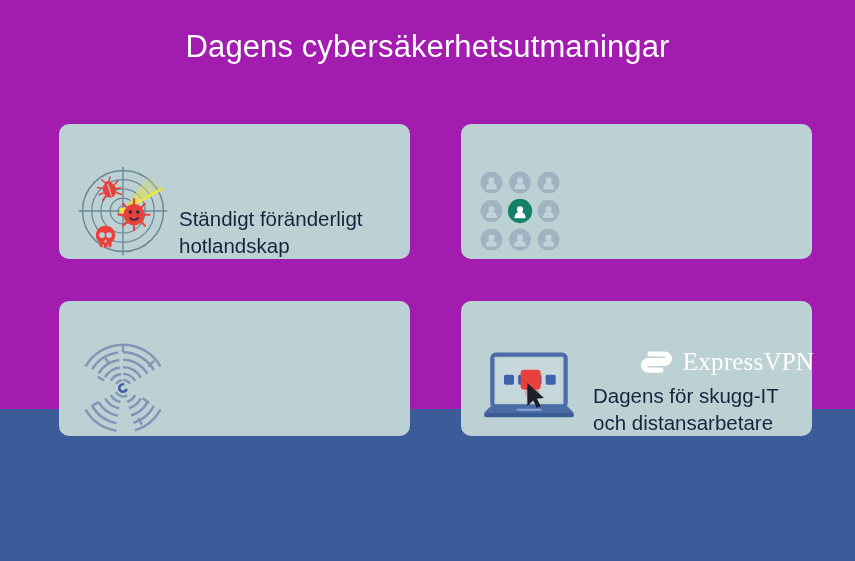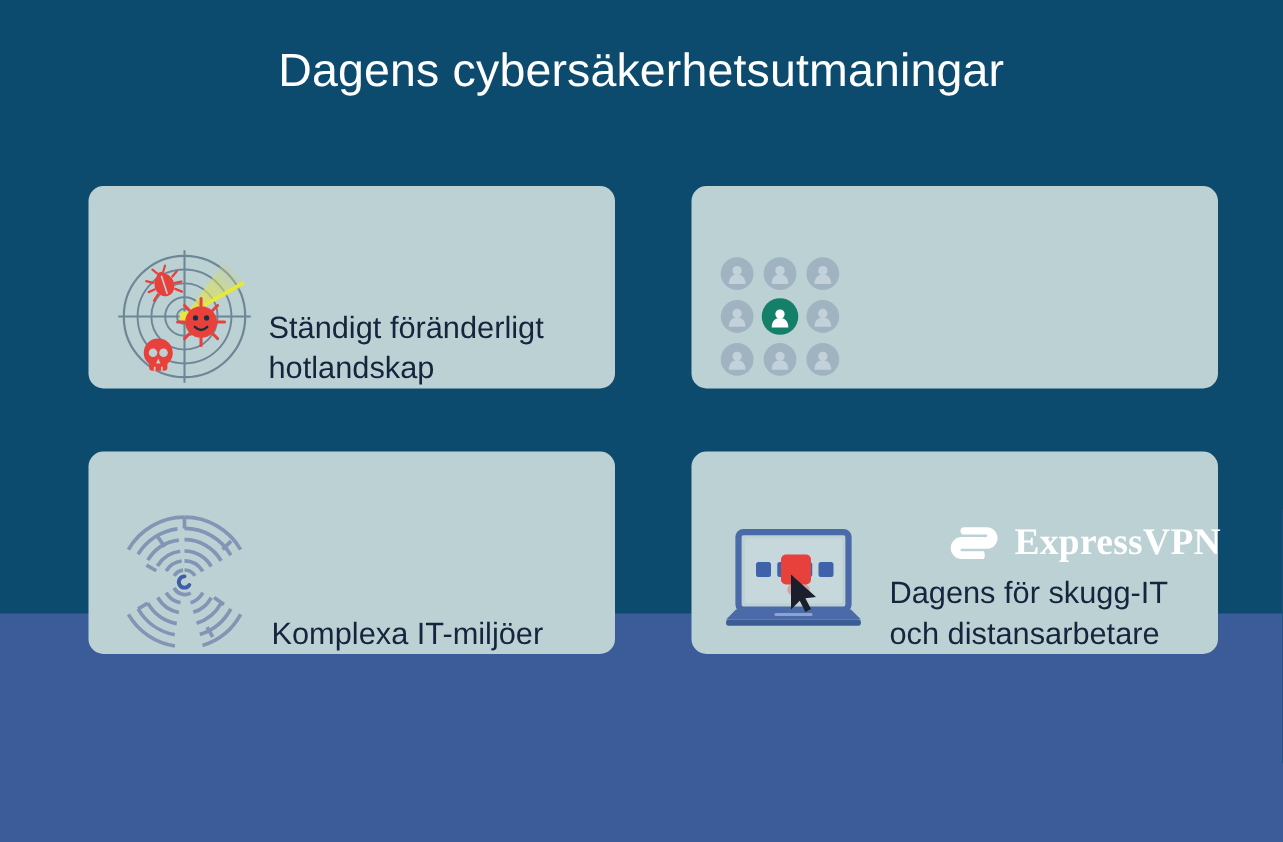--- a/index.html
+++ b/index.html
@@ -10,21 +10,21 @@
     width: 855px;
     height: 561px;
     background: #3b5c98;
     font-family: "Liberation Sans", sans-serif;
     overflow: hidden;
   }
   .poster {
     position: relative;
     width: 855px;
     height: 409px;
-    background: #0c4a6e;
+    background: #a21caf;
     box-sizing: border-box;
   }
   .poster-title {
     position: absolute;
     left: 0;
     top: 28px;
     width: 855px;
     text-align: center;
     color: #ffffff;
     font-size: 31px;
@@ -91,21 +91,21 @@
   }
   .brand-mark {
     width: 35px;
     height: 35px;
     display: block;
   }
   .brand-name {
     color: #ffffff;
     font-family: "Liberation Serif", serif;
     font-size: 25px;
-    font-weight: 700;
+    font-weight: 400;
     letter-spacing: 0.2px;
     line-height: 1;
   }
 </style>
 </head>
 <body>
 
 <div class="poster">
 
   <div class="poster-title">Dagens cybersäkerhetsutmaningar</div>
@@ -268,21 +268,20 @@
             <line x1="77" y1="27" x2="83" y2="21"></line>
             <line x1="24" y1="65" x2="17" y2="69"></line>
             <line x1="66" y1="82" x2="70" y2="89"></line>
             <line x1="36" y1="25" x2="31" y2="18"></line>
             <line x1="71" y1="61" x2="78" y2="66"></line>
             <line x1="30" y1="42" x2="23" y2="38"></line>
           </g>
           <path d="M50 50 m0 -4 a4 4 0 1 0 3.4 6.1" fill="none" stroke="#3f5ea8" stroke-width="2.8" stroke-linecap="round"></path>
         </svg>
       </div>
-      <div class="card-text">Komplexa IT-miljöer</div>
     </div>
 
     <div class="card card-4">
       <div class="card-icon">
         <svg width="100" height="80" viewBox="0 0 120 96" aria-hidden="true">
 
           <rect x="16" y="8" width="88" height="62" rx="4" fill="none" stroke="#4a6ba8" stroke-width="5"></rect>
           <rect x="21" y="13" width="78" height="52" rx="2" fill="#c6d8dc"></rect>
 
           <path d="M6 78 L114 78 L106 70 L14 70 Z" fill="#4a6ba8"></path>

